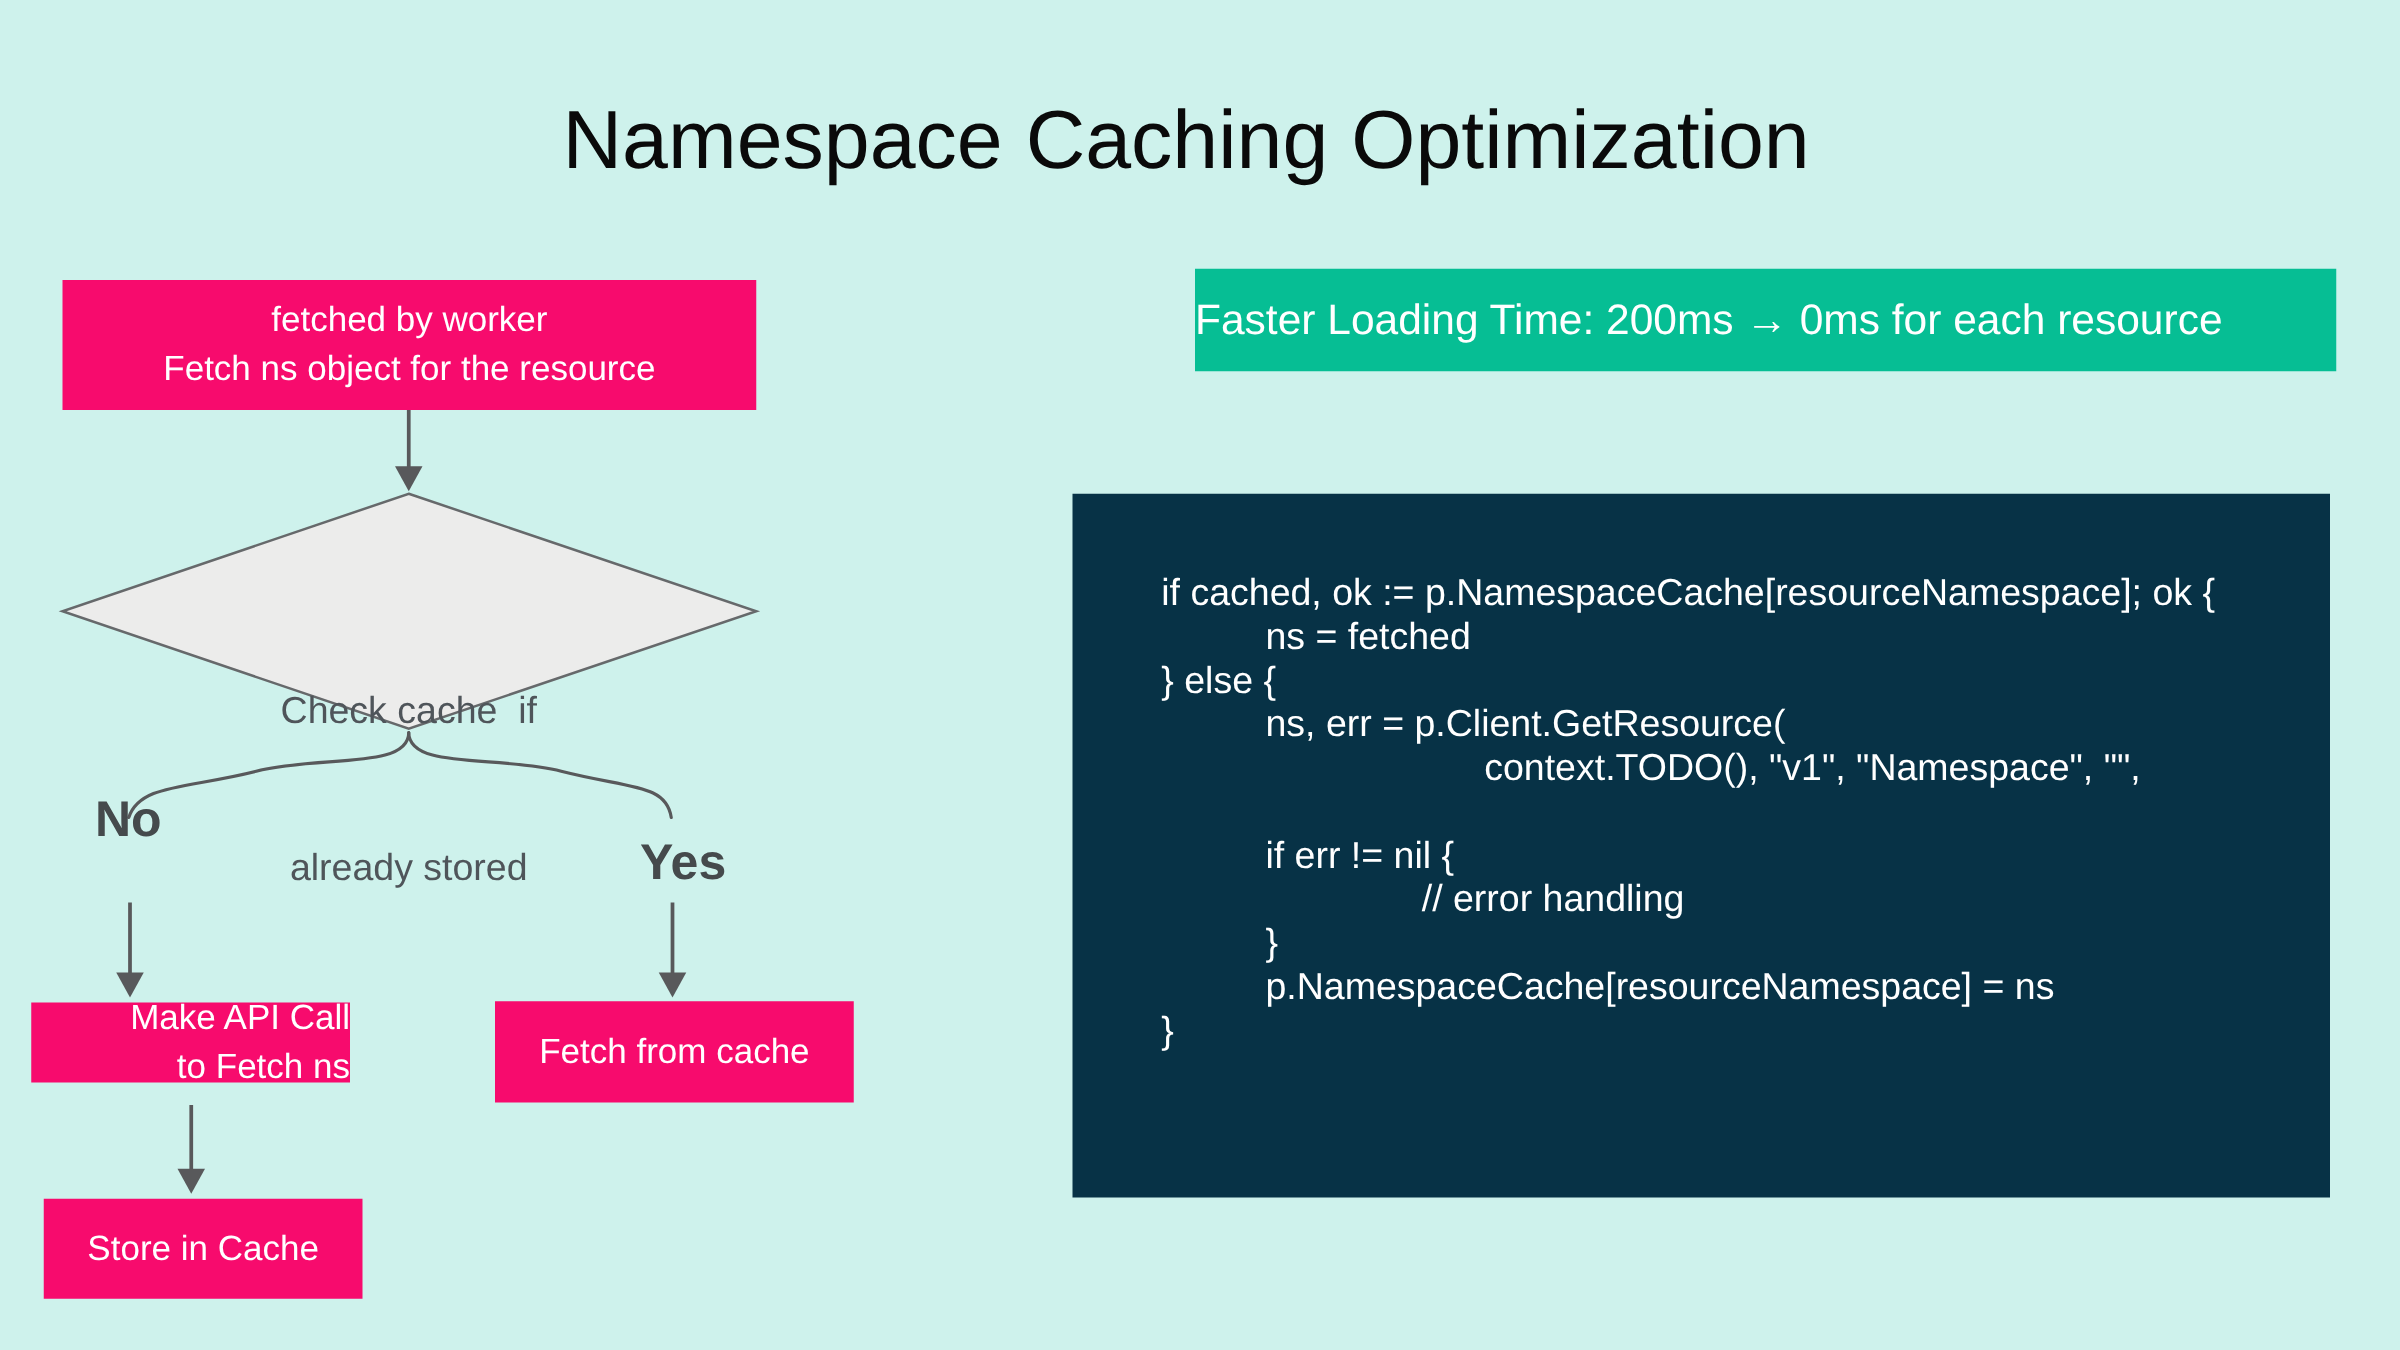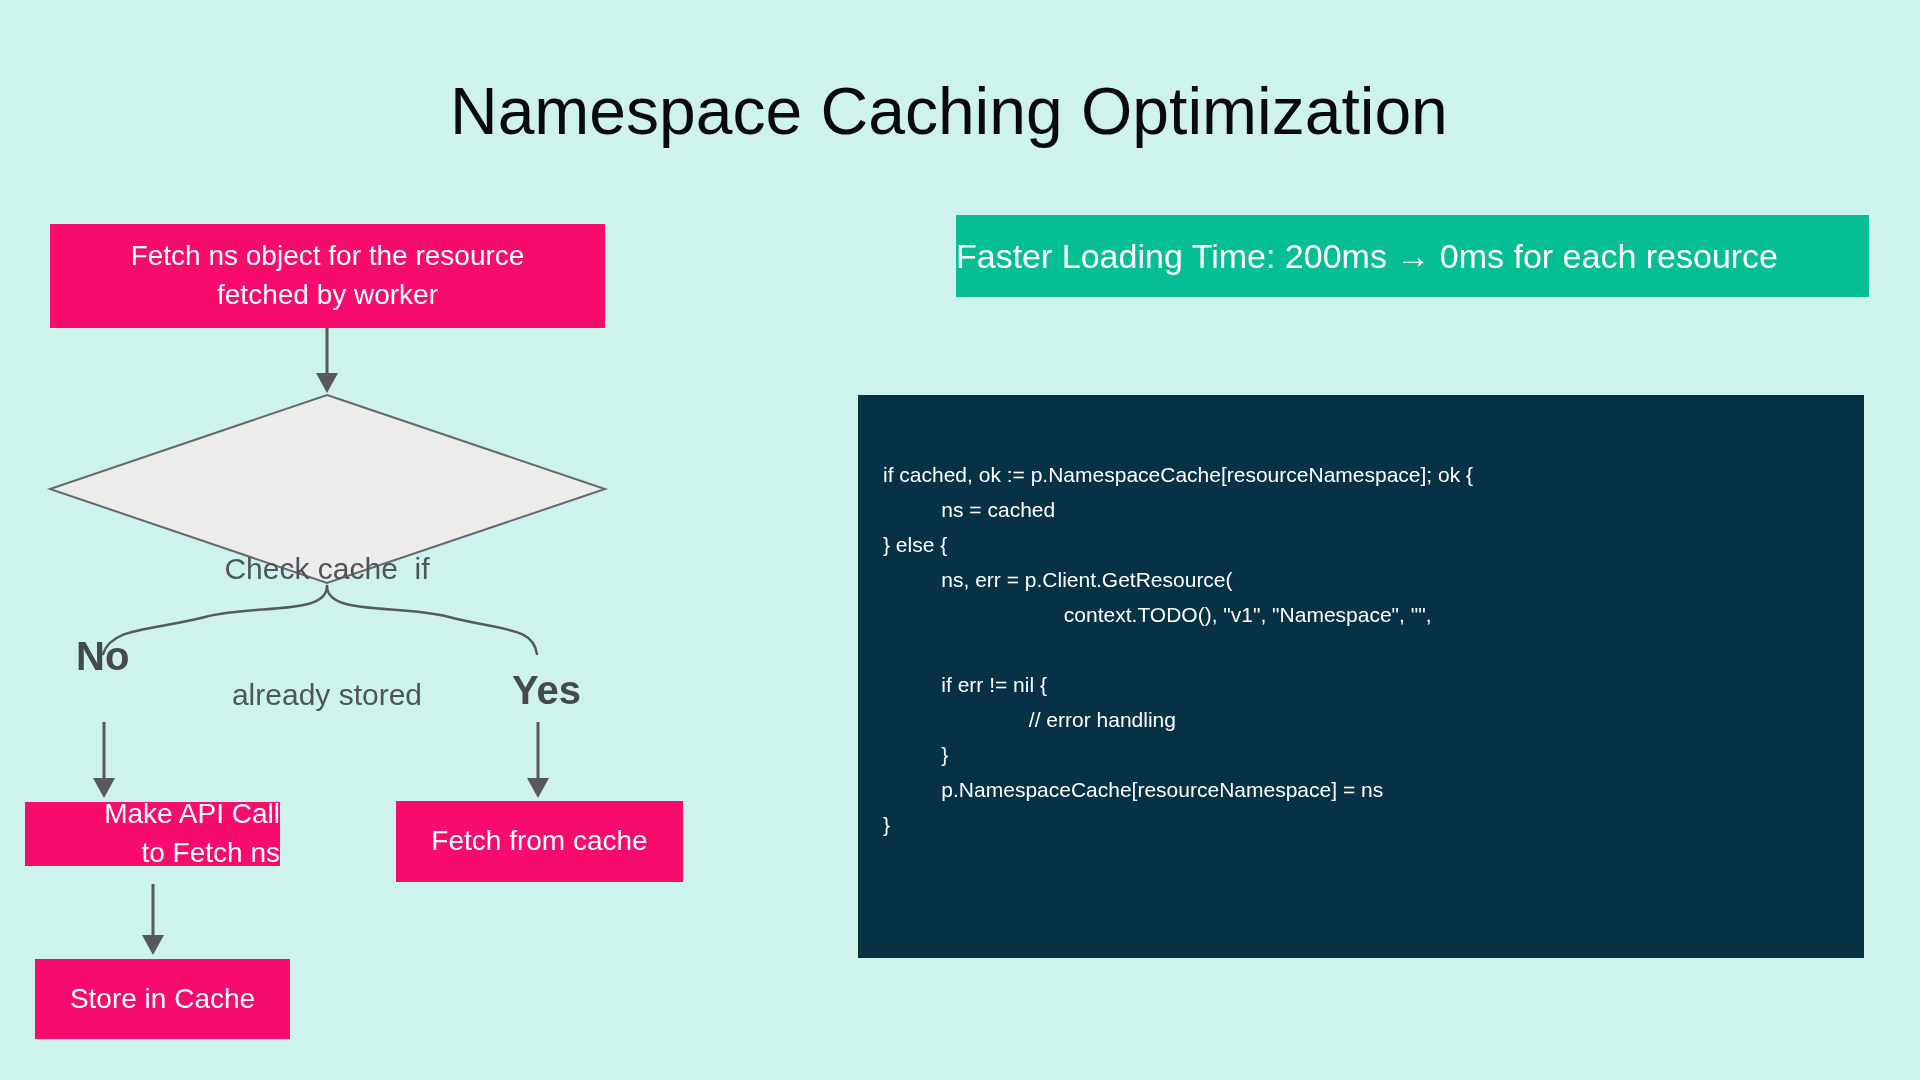--- a/index.html
+++ b/index.html
@@ -85,24 +85,24 @@
     align-items: center;
     justify-content: flex-start;
     font-size: 34px;
   }
 
   .codeblock {
     position: absolute;
     left: 858px; top: 375px;
     width: 1006px; height: 563px;
     box-sizing: border-box;
-    padding: 62px 24px 0 25px;
+    padding: 62px 24px 0 71px;
     background: var(--navy, #073246);
     color: #ffffff;
-    font-size: 21px;
+    font-size: 30px;
   }
   .code-line {
     white-space: pre;
     line-height: 35px;
     min-height: 35px;
   }
 </style>
 </head>
 <body>
 
@@ -132,22 +132,22 @@
       <polygon class="flow-tip" points="527,758 549,758 538,778"></polygon>
     </g>
 
     <g>
       <line class="flow-line" x1="153" y1="864" x2="153" y2="917"></line>
       <polygon class="flow-tip" points="142,915 164,915 153,935"></polygon>
     </g>
   </svg>
 
   <div class="pink-box box-start">
+    <div>fetched by worker</div>
     <div>Fetch ns object for the resource</div>
-    <div>fetched by worker</div>
   </div>
 
   <div class="decision-label">
     <div>Check cache  if</div>
     <div>already stored</div>
   </div>
 
   <div class="branch-label branch-no">No</div>
   <div class="branch-label branch-yes">Yes</div>
 
@@ -163,21 +163,21 @@
   <div class="pink-box box-fetch">
     <div>Fetch from cache</div>
   </div>
 
   <div class="banner">
     <span>Faster Loading Time: 200ms → 0ms for each resource</span>
   </div>
 
   <div class="codeblock">
     <div class="code-line">if cached, ok := p.NamespaceCache[resourceNamespace]; ok {</div>
-    <div class="code-line">          ns = cached</div>
+    <div class="code-line">          ns = fetched</div>
     <div class="code-line">} else {</div>
     <div class="code-line">          ns, err = p.Client.GetResource(</div>
     <div class="code-line">                               context.TODO(), "v1", "Namespace", "",</div>
     <div class="code-line"></div>
     <div class="code-line">          if err != nil {</div>
     <div class="code-line">                         // error handling</div>
     <div class="code-line">          }</div>
     <div class="code-line">          p.NamespaceCache[resourceNamespace] = ns</div>
     <div class="code-line">}</div>
   </div>

